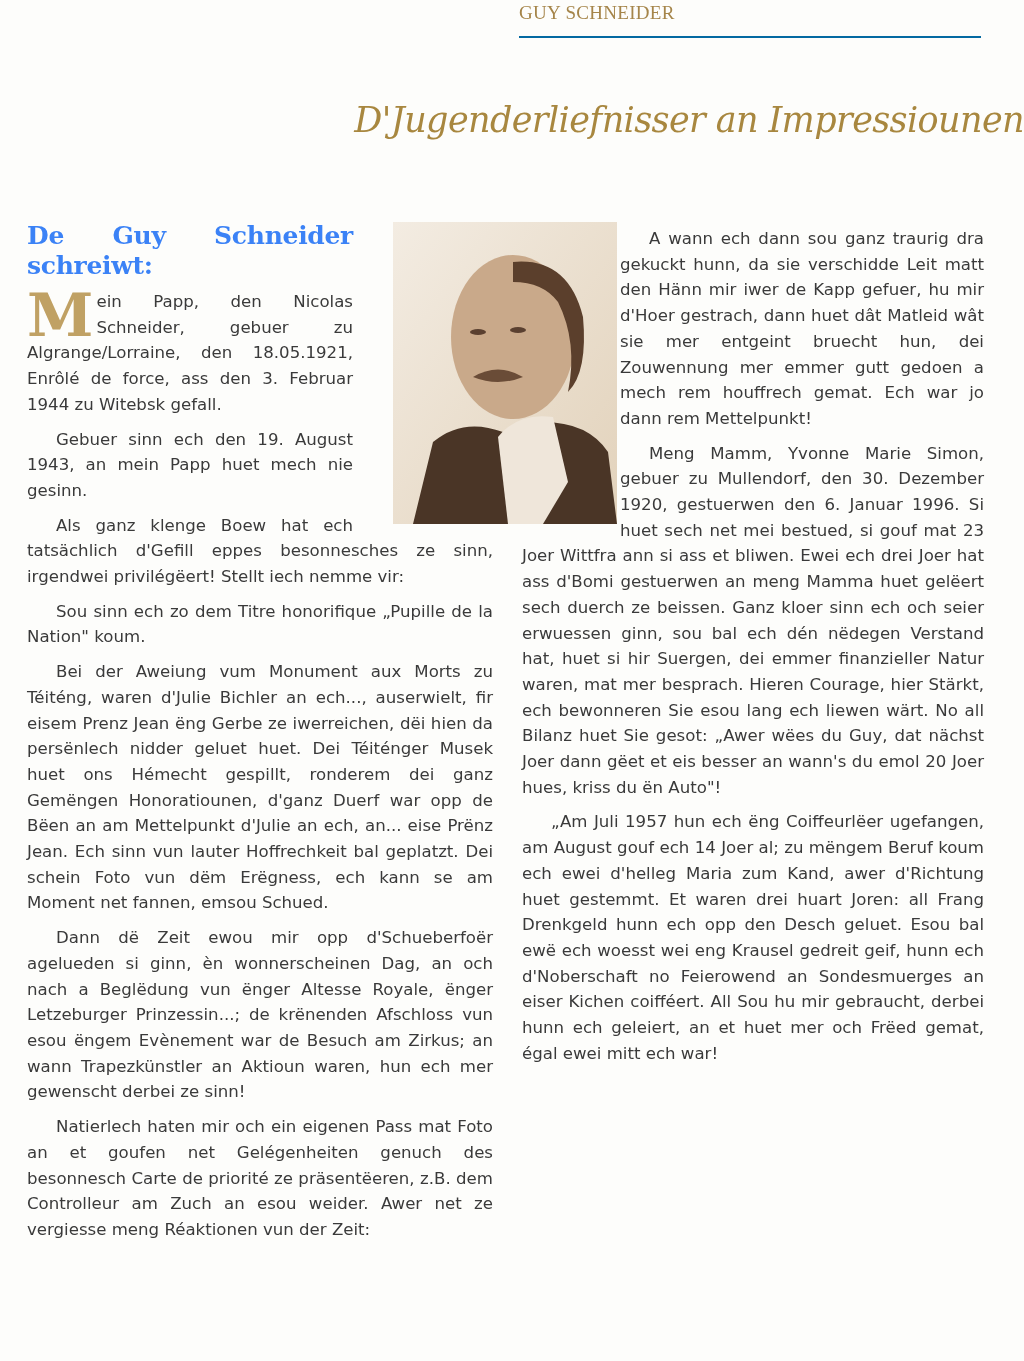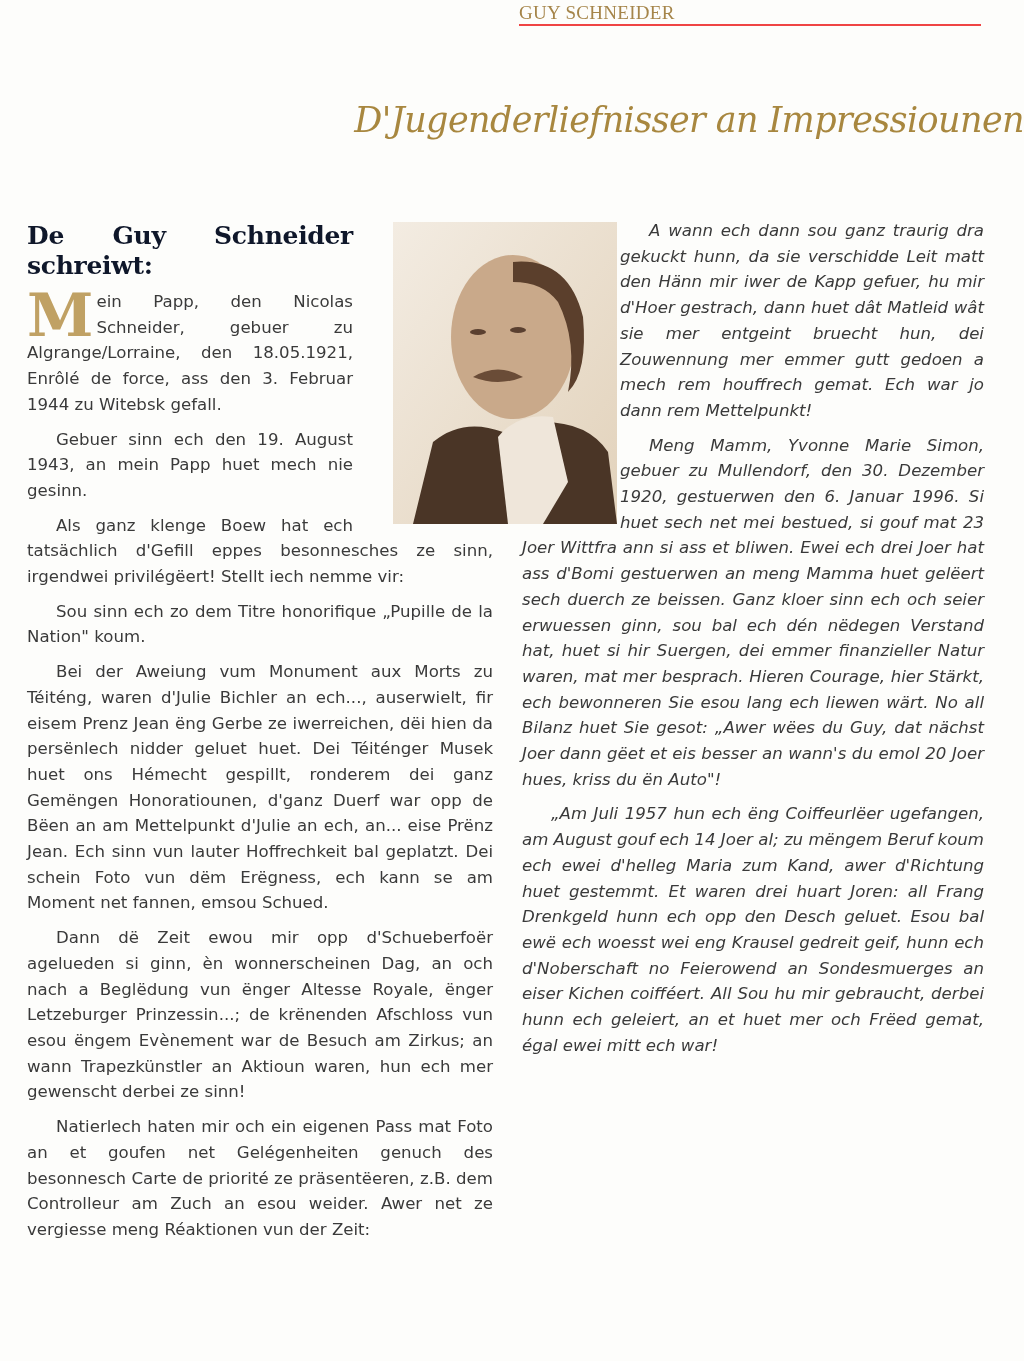--- a/index.html
+++ b/index.html
@@ -5,38 +5,38 @@
   html, body { margin: 0; padding: 0; }
   body {
     width: 1024px; height: 1361px; overflow: hidden;
     background: #fdfdfb;
     position: relative;
     font-family: "DejaVu Sans", sans-serif;
     color: #3a3a3a;
   }
   .running-head {
     position: absolute; left: 519px; top: 2px; width: 462px;
-    border-bottom: 2px solid #ef4444;
+    border-bottom: 2px solid #0369a1;
     color: #a5854a;
     font-family: "Liberation Serif", serif;
     font-size: 19px; letter-spacing: 0.3px;
-    line-height: 22px; padding-bottom: 0px;
+    line-height: 22px; padding-bottom: 12px;
   }
   .title {
     position: absolute; left: 0; top: 100px; width: 1024px; text-align: right;
     font-family: "DejaVu Serif", serif; font-style: italic;
     color: #a8873f; font-size: 35px; letter-spacing: -0.6px;
   }
   .col { position: absolute; font-size: 16.6px; line-height: 25.7px; text-align: justify; }
   .col p { margin: 0 0 9px 0; text-indent: 29px; }
   .col p.noindent { text-indent: 0; }
   .left { left: 27px; top: 218px; width: 466px; }
-  .right { left: 522px; top: 218px; width: 462px; font-style: italic; }
+  .right { left: 522px; top: 226px; width: 462px; }
   .heading {
-    font-family: "DejaVu Serif", serif; font-weight: bold; color: #0f172a;
+    font-family: "DejaVu Serif", serif; font-weight: bold; color: #3b82f6;
     font-size: 25px; line-height: 30px; margin: 3px 0 8px 0; letter-spacing: -0.3px;
     width: 340px;
   }
   .dropcap {
     float: left; font-family: "DejaVu Serif", serif; font-weight: bold;
     color: #c0a164; font-size: 60px; line-height: 48px; margin: 2px 3px 0 0;
   }
   .photo-float-left { float: right; width: 140px; height: 312px; }
   .photo-float-right { float: left; width: 98px; height: 312px; }
   .photo {

